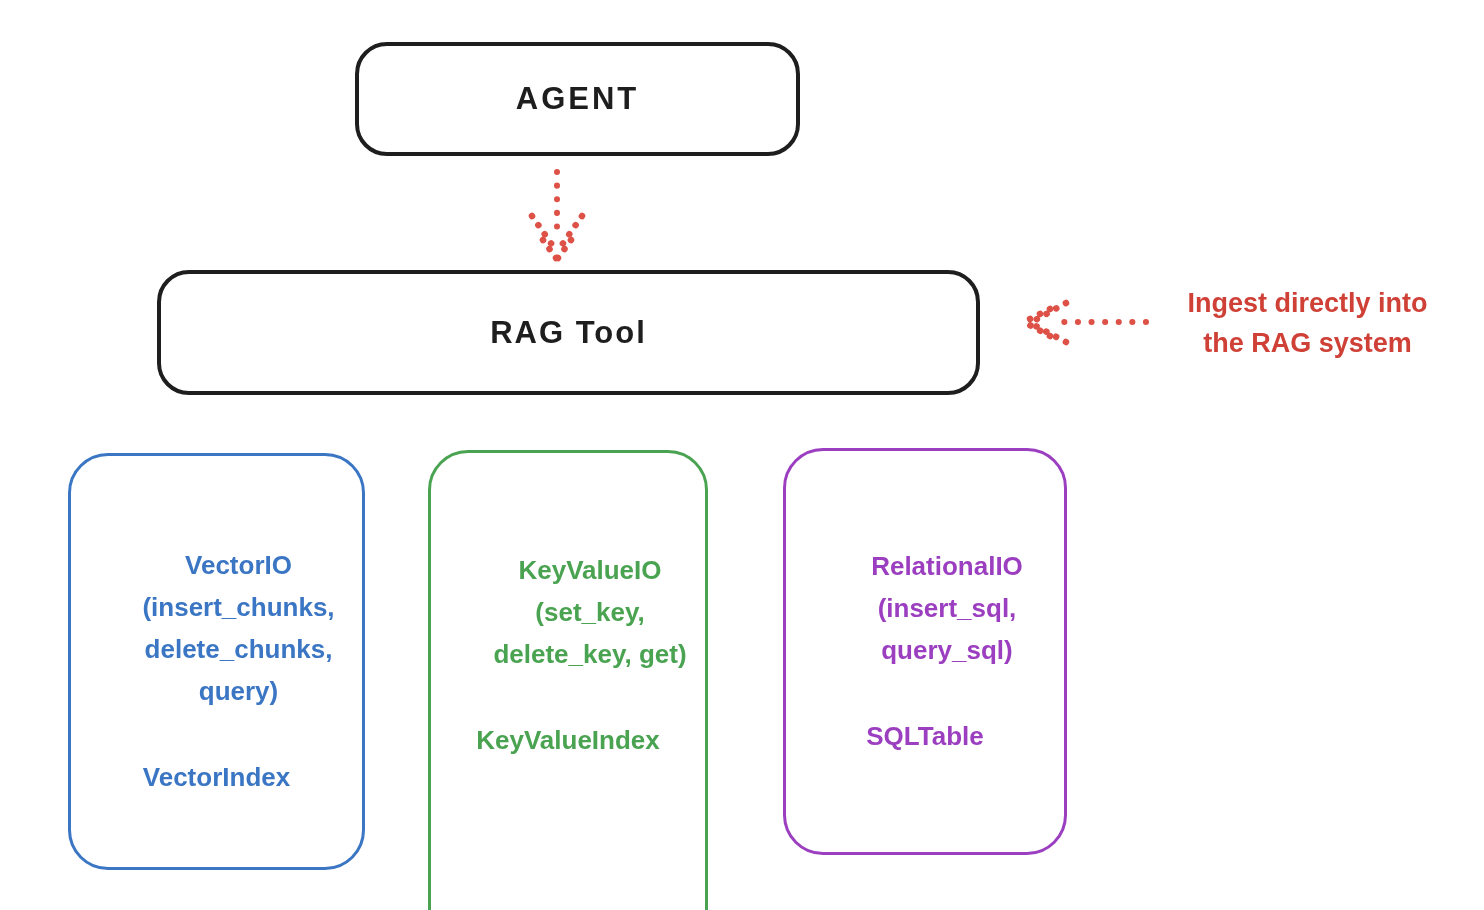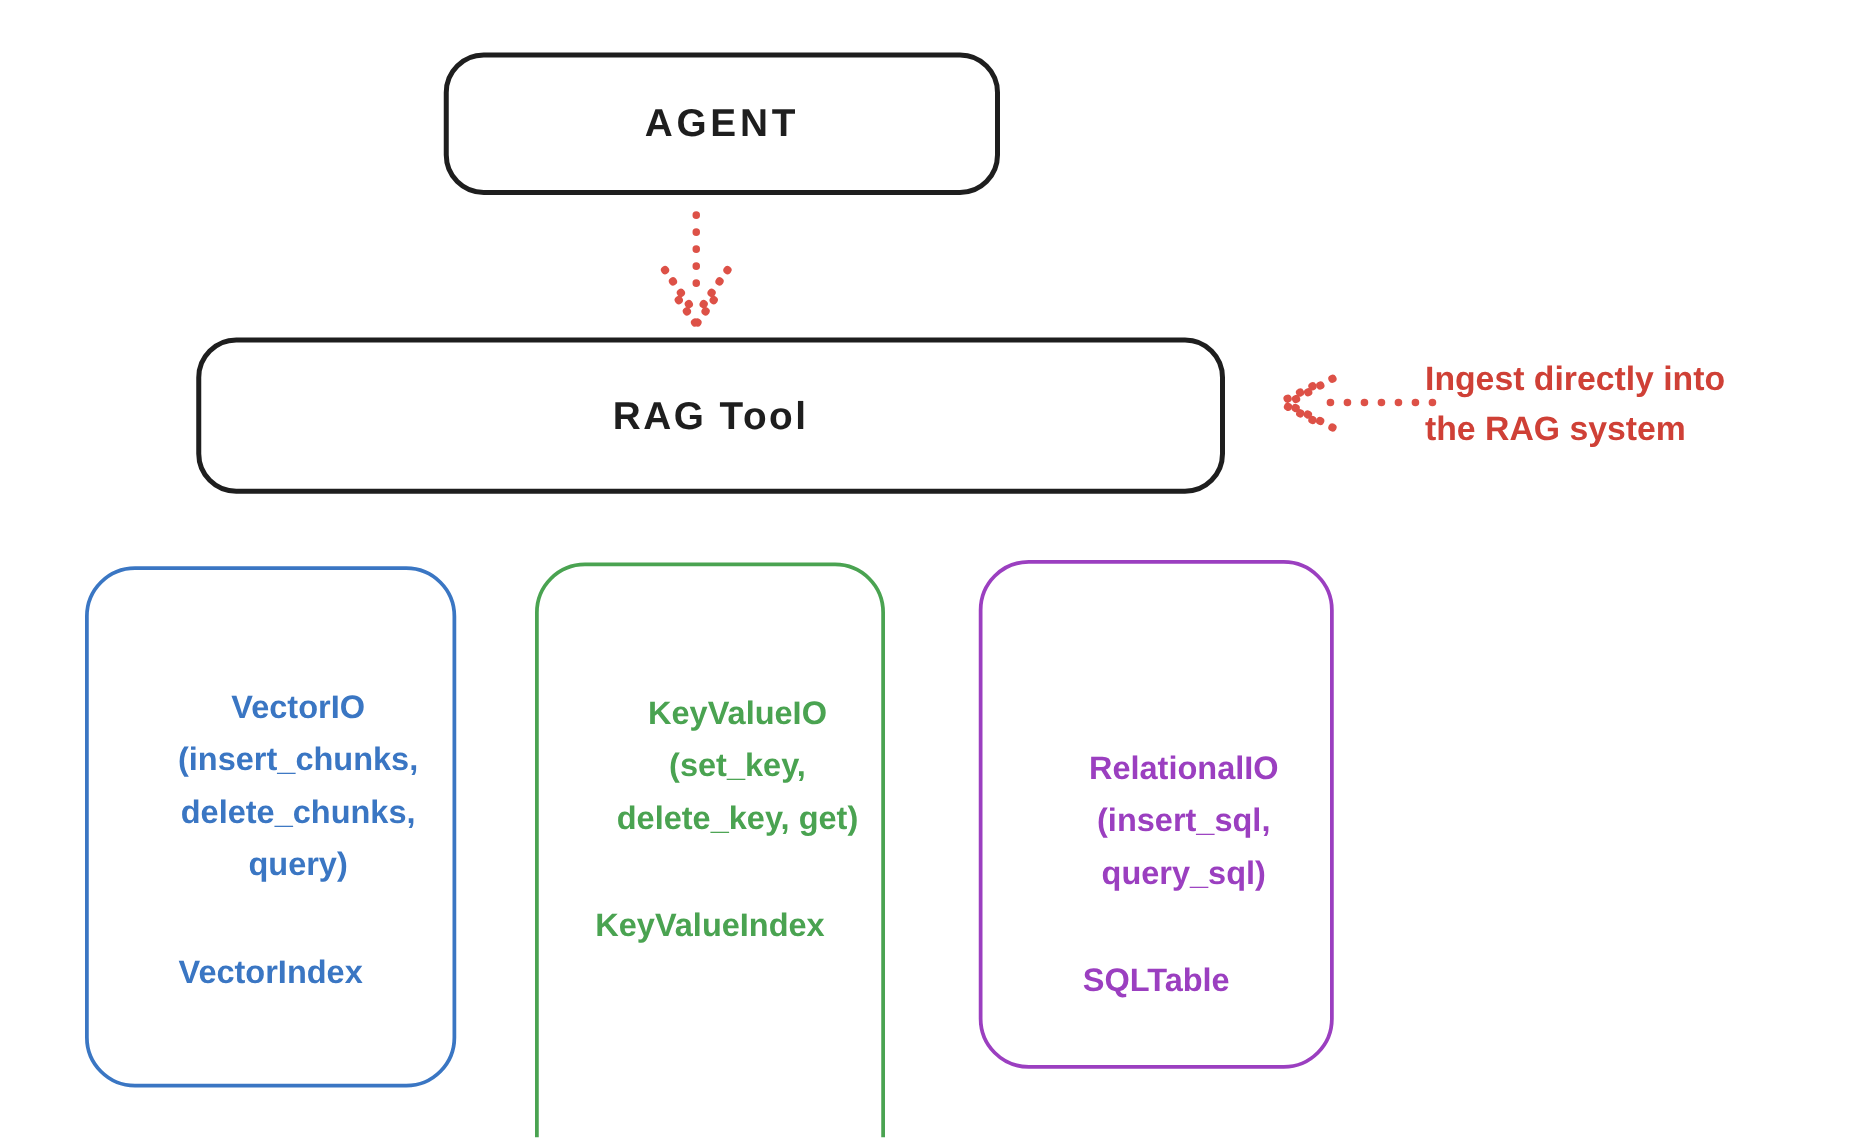--- a/index.html
+++ b/index.html
@@ -86,29 +86,28 @@
   }
   .keyvalue-box {
     left: 428px; top: 450px; width: 280px; height: 514px;
     border-color: var(--green); color: var(--green);
     padding-top: 96px;
   }
   .relational-box {
     left: 783px; top: 448px; width: 284px; height: 407px;
     border-color: var(--purple); color: var(--purple);
     padding-top: 94px;
-    justify-content: center;
   }
 
   .annotation {
     position: absolute;
     left: 1140px;
     top: 283px;
     width: 335px;
-    text-align: left;
+    text-align: center;
     color: var(--red);
     font-size: 27px;
     line-height: 40px;
     font-weight: 700;
   }
   .annotation .ann-line { white-space: nowrap; }
 </style>
 </head>
 <body>
 

